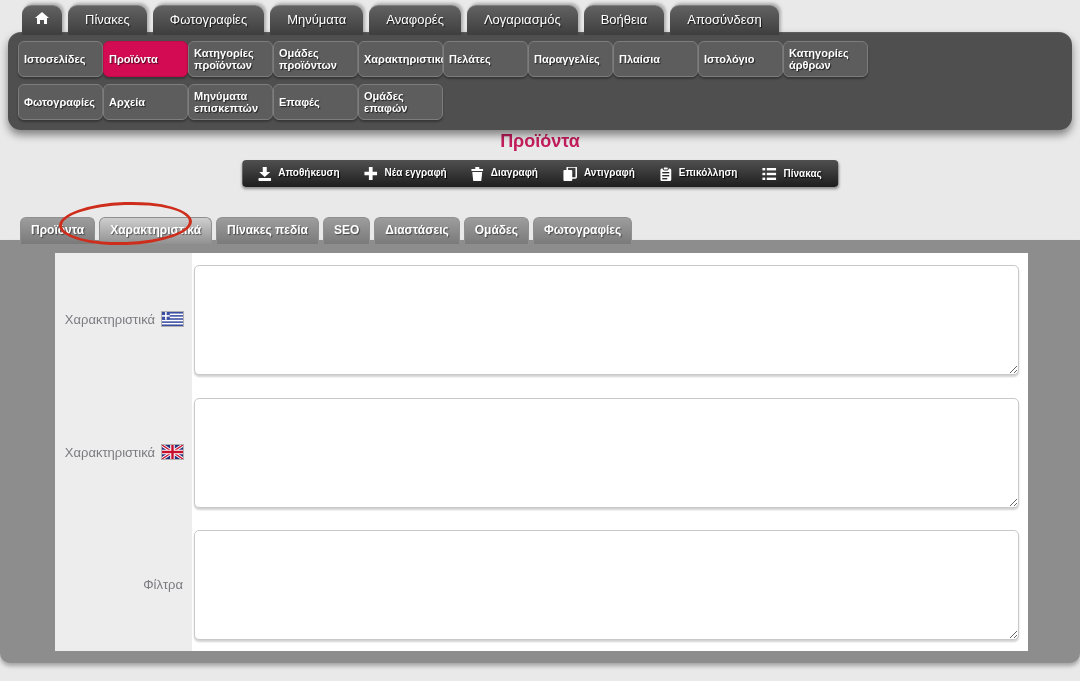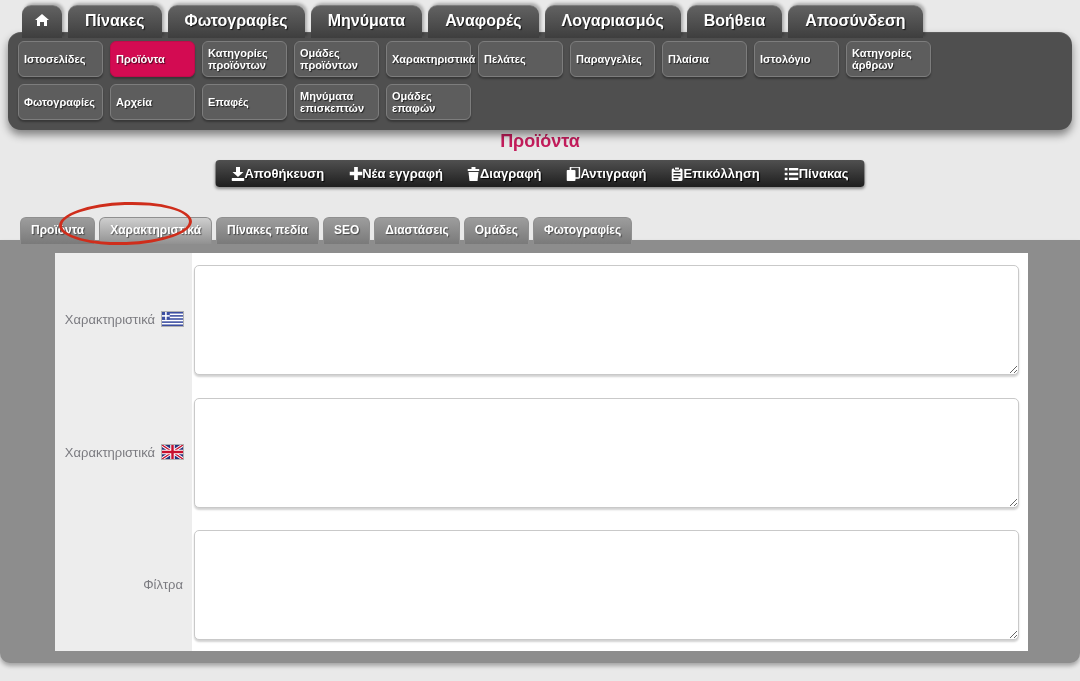--- a/index.html
+++ b/index.html
@@ -11,36 +11,36 @@
     overflow:hidden;
   }
 
   
   .nav {
     position:absolute; top:5px; left:22px;
     display:flex; align-items:flex-end; gap:6px; z-index:3;
   }
   .nav-tab {
     background:linear-gradient(#636363,#3e3e3e);
-    color:#fff; font-weight:bold; font-size:16px;
+    color:#fff; font-weight:normal; font-size:13px;
     padding:7px 17px 8px; border-radius:9px 9px 0 0;
     box-shadow:inset 0 1px 0 rgba(255,255,255,.18), 2px -2px 3px rgba(0,0,0,.25);
     text-shadow:1px 1px 1px rgba(0,0,0,.75);
     cursor:pointer; white-space:nowrap;
   }
   .nav-home { padding:7px 13px 8px; display:flex; align-items:center; }
 
   
   .menu-panel {
     position:absolute; top:32px; left:8px; width:1064px; height:98px;
     background:#4f4f4f; border-radius:13px;
     box-shadow:0 5px 8px rgba(0,0,0,.45), inset 0 1px 0 rgba(255,255,255,.08);
     padding:9px 0 0 10px; z-index:2;
   }
-  .menu-row { display:flex; gap:7px; margin-bottom:7px; }
+  .menu-row { display:flex; margin-bottom:7px; }
   .menu-btn {
     width:85px; height:36px;
     background:#5d5d5d; border:1px solid #7d7d7d; border-radius:6px;
     color:#fff; font-weight:bold; font-size:11px; line-height:12px;
     padding:4px 5px; text-align:left; vertical-align:top;
     text-shadow:1px 1px 1px rgba(0,0,0,.65);
     box-shadow:0 2px 2px rgba(0,0,0,.3);
     cursor:pointer; display:block;
   }
   .menu-btn.active { background:#d30b52; border-color:#c00b4a; }
@@ -53,22 +53,22 @@
 
   
   .toolbar {
     position:absolute; top:160px; left:50%; transform:translateX(-50%);
     height:27px; display:flex; align-items:center; gap:25px; padding:0 16px;
     background:linear-gradient(#505050,#1e1e1e);
     border-radius:4px; box-shadow:0 2px 3px rgba(0,0,0,.4);
     white-space:nowrap;
   }
   .tb-btn {
-    display:flex; align-items:center; 
-    color:#fff; font-weight:bold; font-size:13px;
+    display:flex; align-items:flex-start; gap:7px;
+    color:#fff; font-weight:bold; font-size:10px;
     text-shadow:1px 1px 1px #000; cursor:pointer;
   }
   .tb-btn svg { display:block; }
 
   
   .tabs {
     position:absolute; top:217px; left:20px;
     display:flex; gap:4px; align-items:flex-end; z-index:6;
   }
   .tab {
@@ -143,22 +143,22 @@
     <button class="menu-btn">Χαρακτηριστικά</button>
     <button class="menu-btn">Πελάτες</button>
     <button class="menu-btn">Παραγγελίες</button>
     <button class="menu-btn">Πλαίσια</button>
     <button class="menu-btn">Ιστολόγιο</button>
     <button class="menu-btn">Κατηγορίες άρθρων</button>
   </div>
   <div class="menu-row">
     <button class="menu-btn">Φωτογραφίες</button>
     <button class="menu-btn">Αρχεία</button>
+    <button class="menu-btn">Μηνύματα επισκεπτών</button>
     <button class="menu-btn">Επαφές</button>
-    <button class="menu-btn">Μηνύματα επισκεπτών</button>
     <button class="menu-btn">Ομάδες επαφών</button>
   </div>
 </div>
 
 <div class="page-title">Προϊόντα</div>
 
 <div class="toolbar">
   <div class="tb-btn">
     <span>
       <svg width="13" height="14" viewBox="0 0 13 14">

